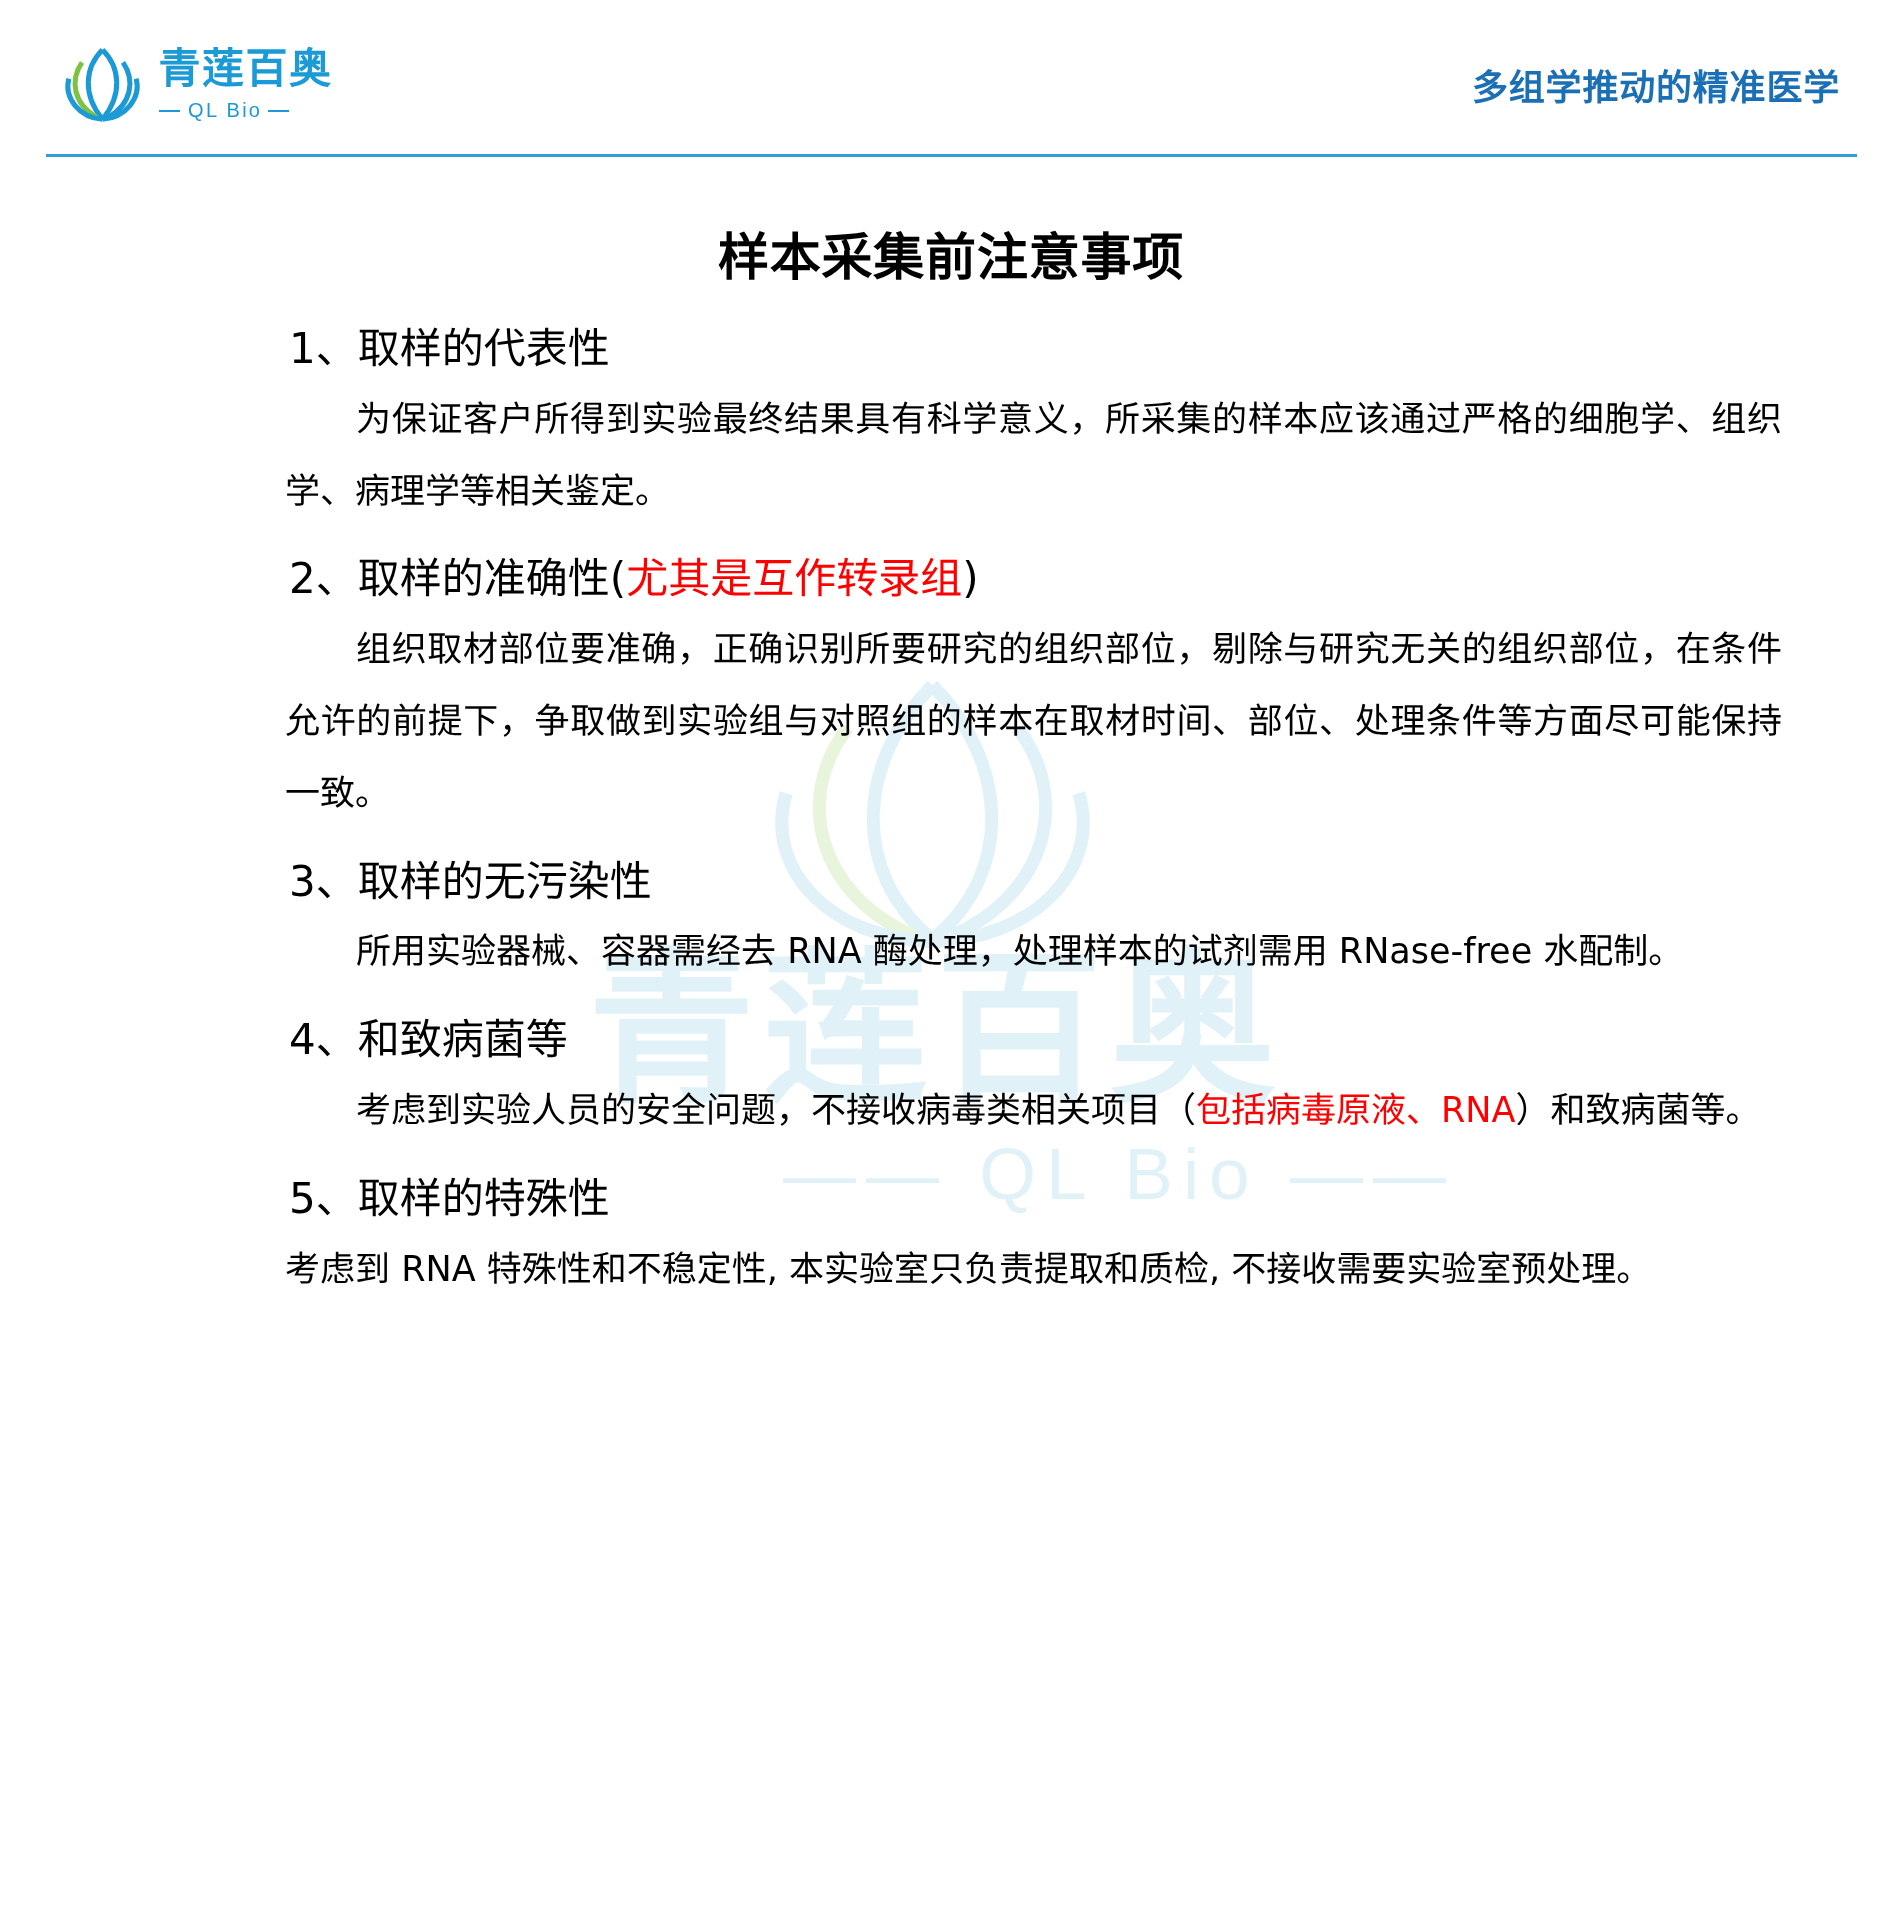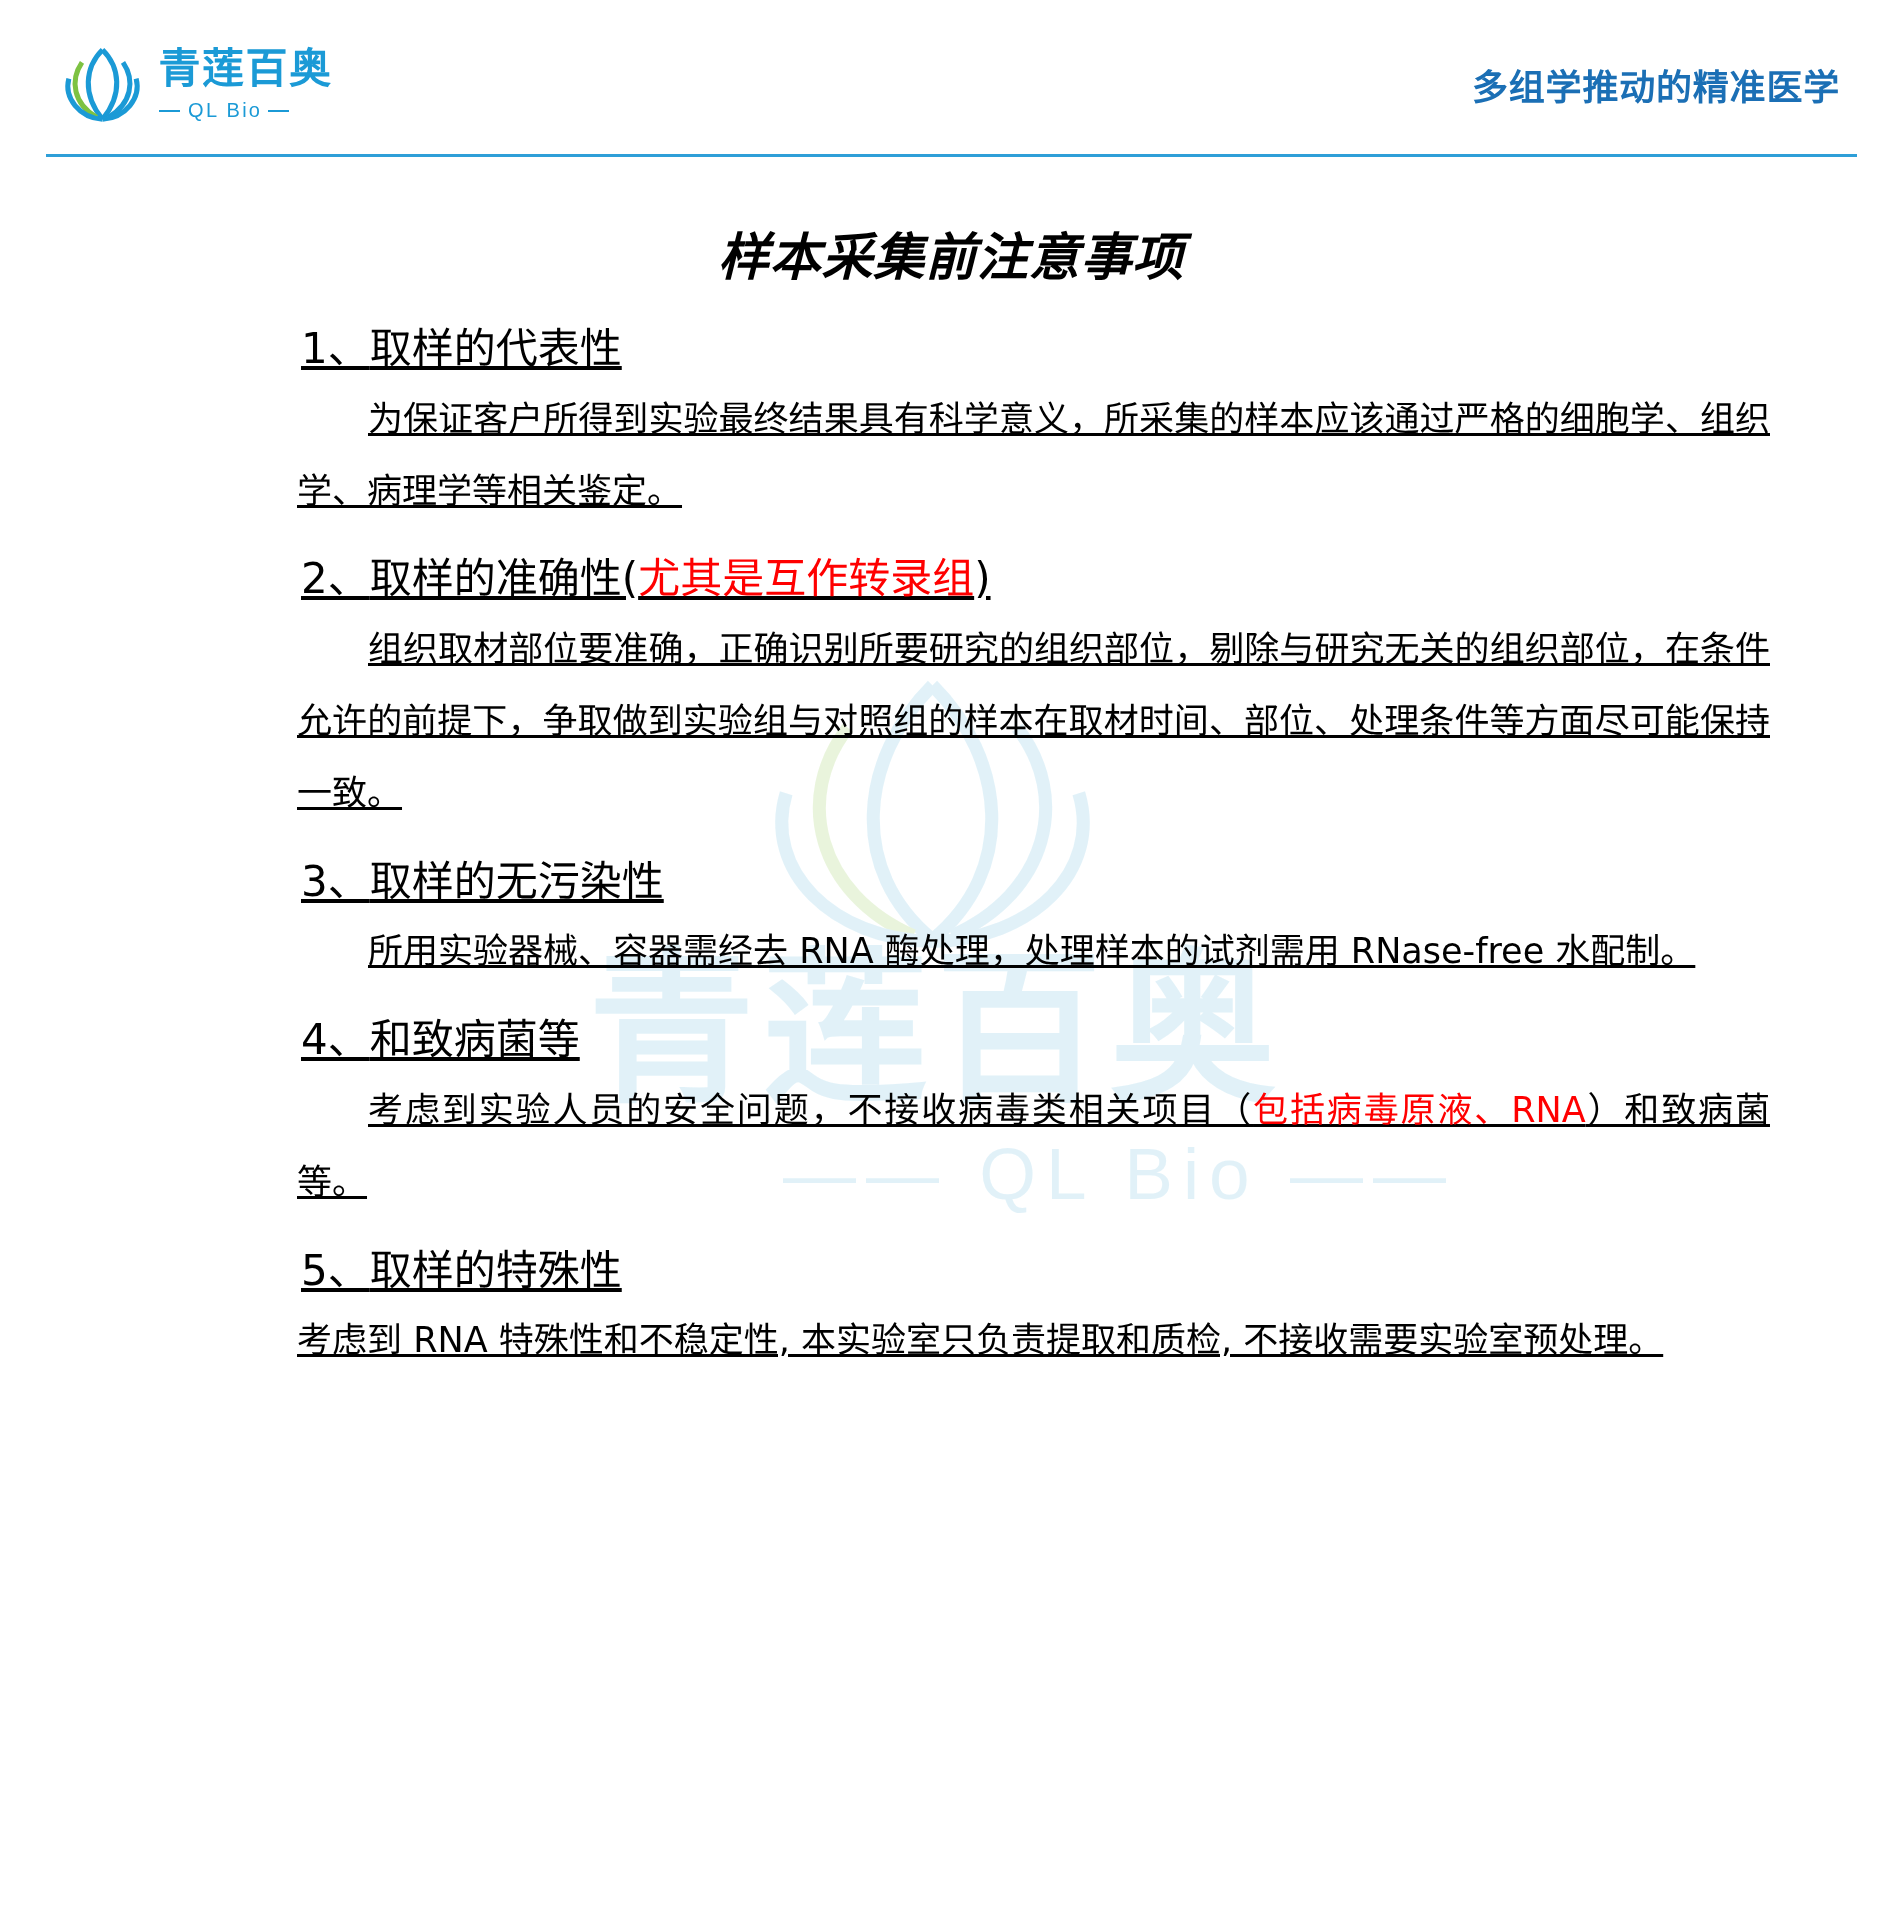--- a/index.html
+++ b/index.html
@@ -130,26 +130,24 @@
     width: 1902px;
   }
   .doc-title {
     text-align: center;
     font-size: 51px;
     font-weight: bold;
     color: #000;
     font-family: "DejaVu Sans", sans-serif;
     letter-spacing: 0.8px;
     margin: 0 0 27px 0;
-    font-style: italic;
   }
   .section {
-    margin: 16px;
+    margin: 4px;
     padding: 0;
-    text-decoration: underline;
   }
   .sec-head {
     font-size: 42px;
     color: #000;
     font-family: "DejaVu Sans", sans-serif;
     margin: 20px 0 3.9px 285px;
     line-height: 1.5;
   }
   .sec-head .hl {
     color: #ff0000;

